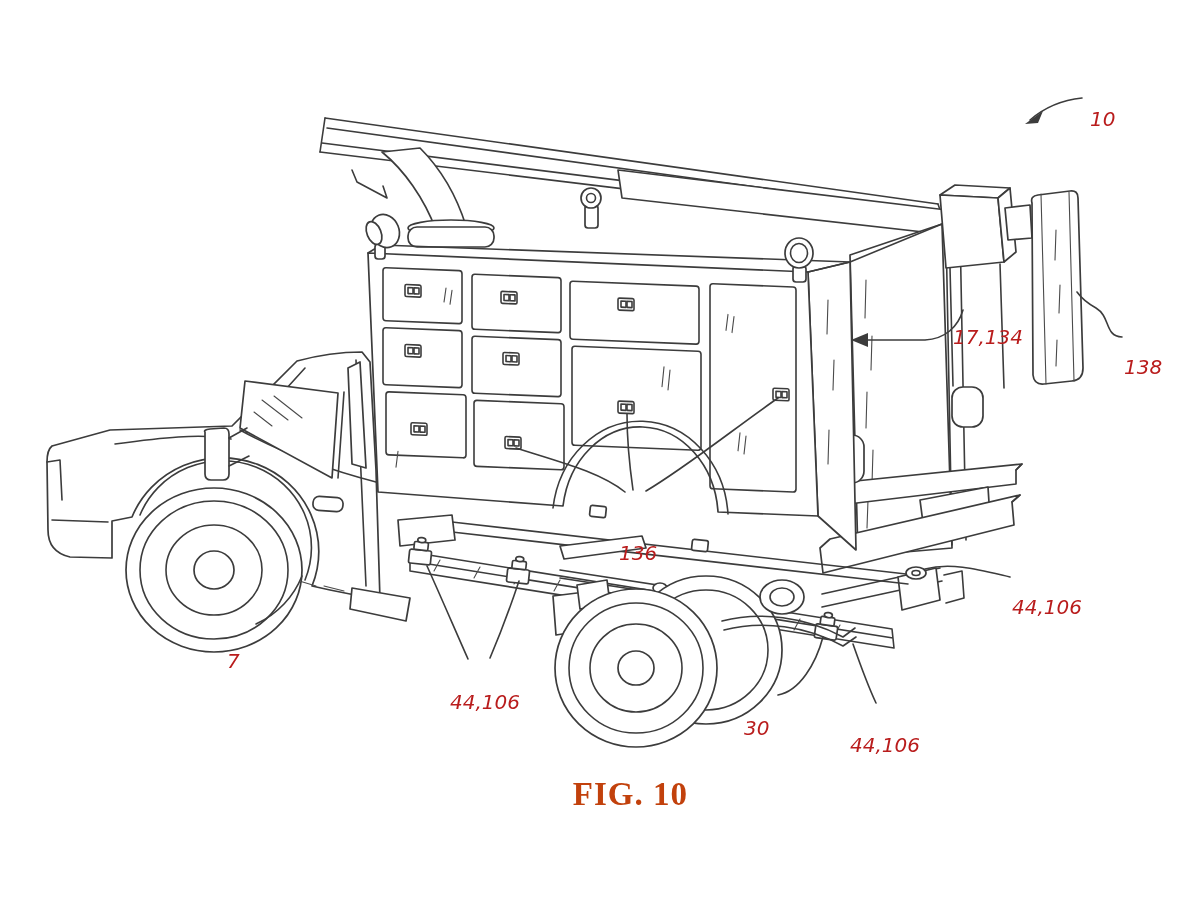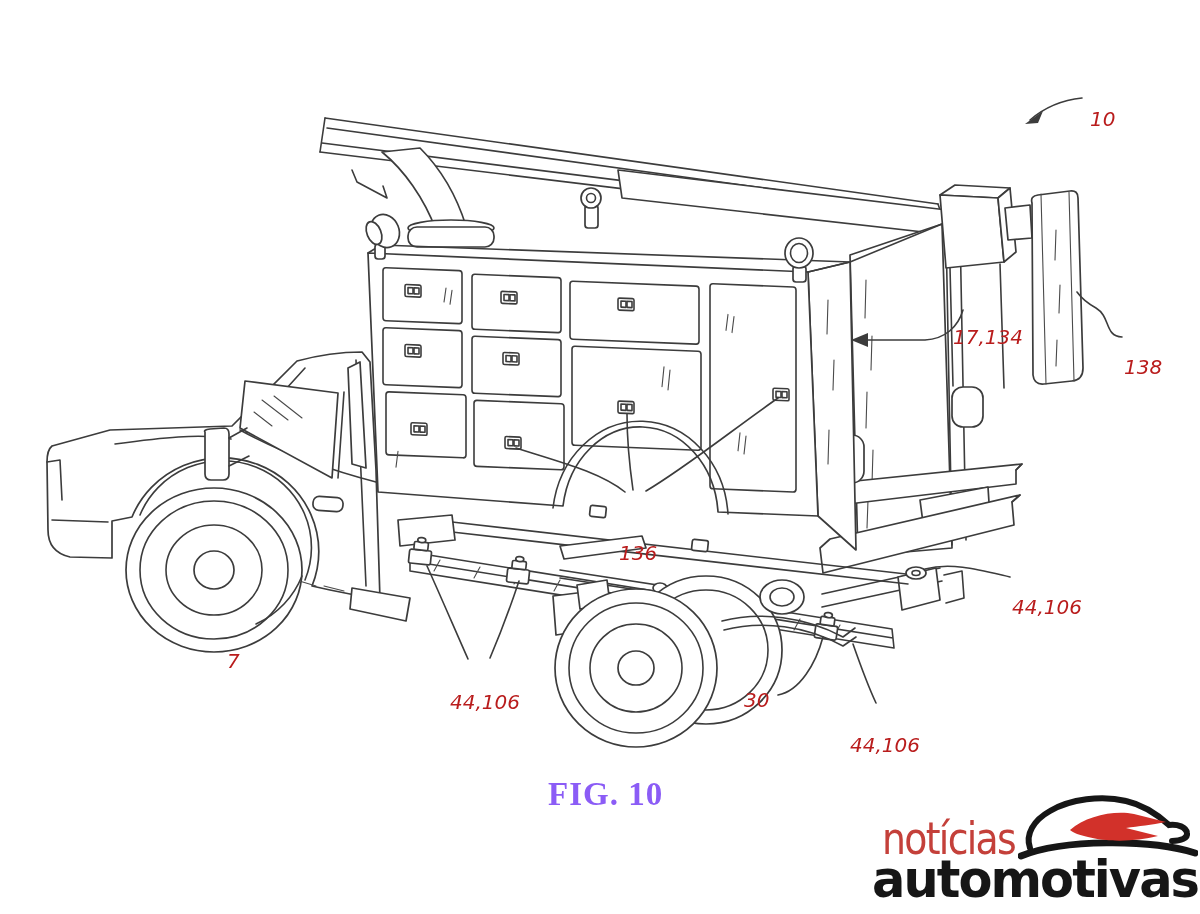--- a/index.html
+++ b/index.html
@@ -4,22 +4,22 @@
 <style>
   html,body{margin:0;padding:0;background:#fff;}
   .canvas{position:relative;width:1200px;height:914px;background:#ffffff;overflow:hidden;
           font-family:"DejaVu Sans",sans-serif;}
   svg.art{position:absolute;left:0;top:0;}
   .ln{fill:none;stroke:#3c3c3c;stroke-width:1.6;stroke-linecap:round;stroke-linejoin:round;}
   .lt{fill:none;stroke:#4a4a4a;stroke-width:1.1;stroke-linecap:round;}
   .wh{fill:#ffffff;stroke:#3c3c3c;stroke-width:1.7;stroke-linejoin:round;stroke-linecap:round;}
   .dk{fill:#3c3c3c;stroke:none;}
   .ref{position:absolute;font:italic 20px "DejaVu Sans",sans-serif;color:#b91c1c;white-space:nowrap;margin-top:29px;}
-  .cap{position:absolute;left:548px;top:776px;width:140px;text-align:left;
-       font:bold 33px "Liberation Serif",serif;color:#8b5cf6;letter-spacing:1px;}
+  .cap{position:absolute;left:548px;top:776px;width:140px;text-align:right;
+       font:bold 33px "Liberation Serif",serif;color:#c2410c;letter-spacing:1px;}
   .logo{position:absolute;left:870px;top:790px;width:330px;height:122px;}
   .logo .w1{position:absolute;left:12px;top:26px;font-size:45px;font-weight:400;color:#c4403a;
             letter-spacing:-2px;transform:scaleX(.84);transform-origin:left top;line-height:1;}
   .logo .w2{position:absolute;left:2px;top:64px;font-size:51px;font-weight:bold;color:#161616;
             letter-spacing:-2px;transform:scaleX(.97);transform-origin:left top;line-height:1;}
   .logo svg{position:absolute;left:148px;top:2px;}
 </style>
 </head>
 <body>
 
@@ -191,29 +191,20 @@
       <path class="ln" d="M1010,577 C980,570 952,562 925,569"></path>
     </g>
   </svg>
 
   <div class="ref" style="left:1090px;top:78px;">10</div>
   <div class="ref" style="left:953px;top:296px;">17,134</div>
   <div class="ref" style="left:1124px;top:326px;font-style:italic;">138</div>
   <div class="ref" style="left:619px;top:512px;">136</div>
   <div class="ref" style="left:227px;top:620px;">7</div>
   <div class="ref" style="left:450px;top:661px;">44,106</div>
-  <div class="ref" style="left:744px;top:659px;text-align:right;">30</div>
+  <div class="ref" style="left:744px;top:687px;text-align:right;">30</div>
   <div class="ref" style="left:850px;top:704px;">44,106</div>
   <div class="ref" style="left:1012px;top:566px;">44,106</div>
 
   <div class="cap">FIG. 10</div>
 
-  <div class="logo">
-    <span class="w1">notícias</span>
-    <span class="w2">automotivas</span>
-    <svg width="180" height="72" viewBox="0 0 180 72">
-      <path d="M12,56 C7,42 16,28 32,19 C52,7 84,3 108,9 C126,13 140,23 151,33 C160,32 168,35 169,41 C170,46 163,49 154,49" fill="none" stroke="#161616" stroke-width="6" stroke-linecap="round"></path>
-      <path d="M3,64 C45,47 132,47 177,61" fill="none" stroke="#161616" stroke-width="7" stroke-linecap="round"></path>
-      <path d="M52,38 C68,24 96,18 116,22 L148,30 C133,33 121,34 108,36 L140,44 C117,50 88,50 70,45 C62,43 55,41 52,38 Z" fill="#d2312a" stroke="none"></path>
-    </svg>
-  </div>
 
 </div>
 
 </body></html>

